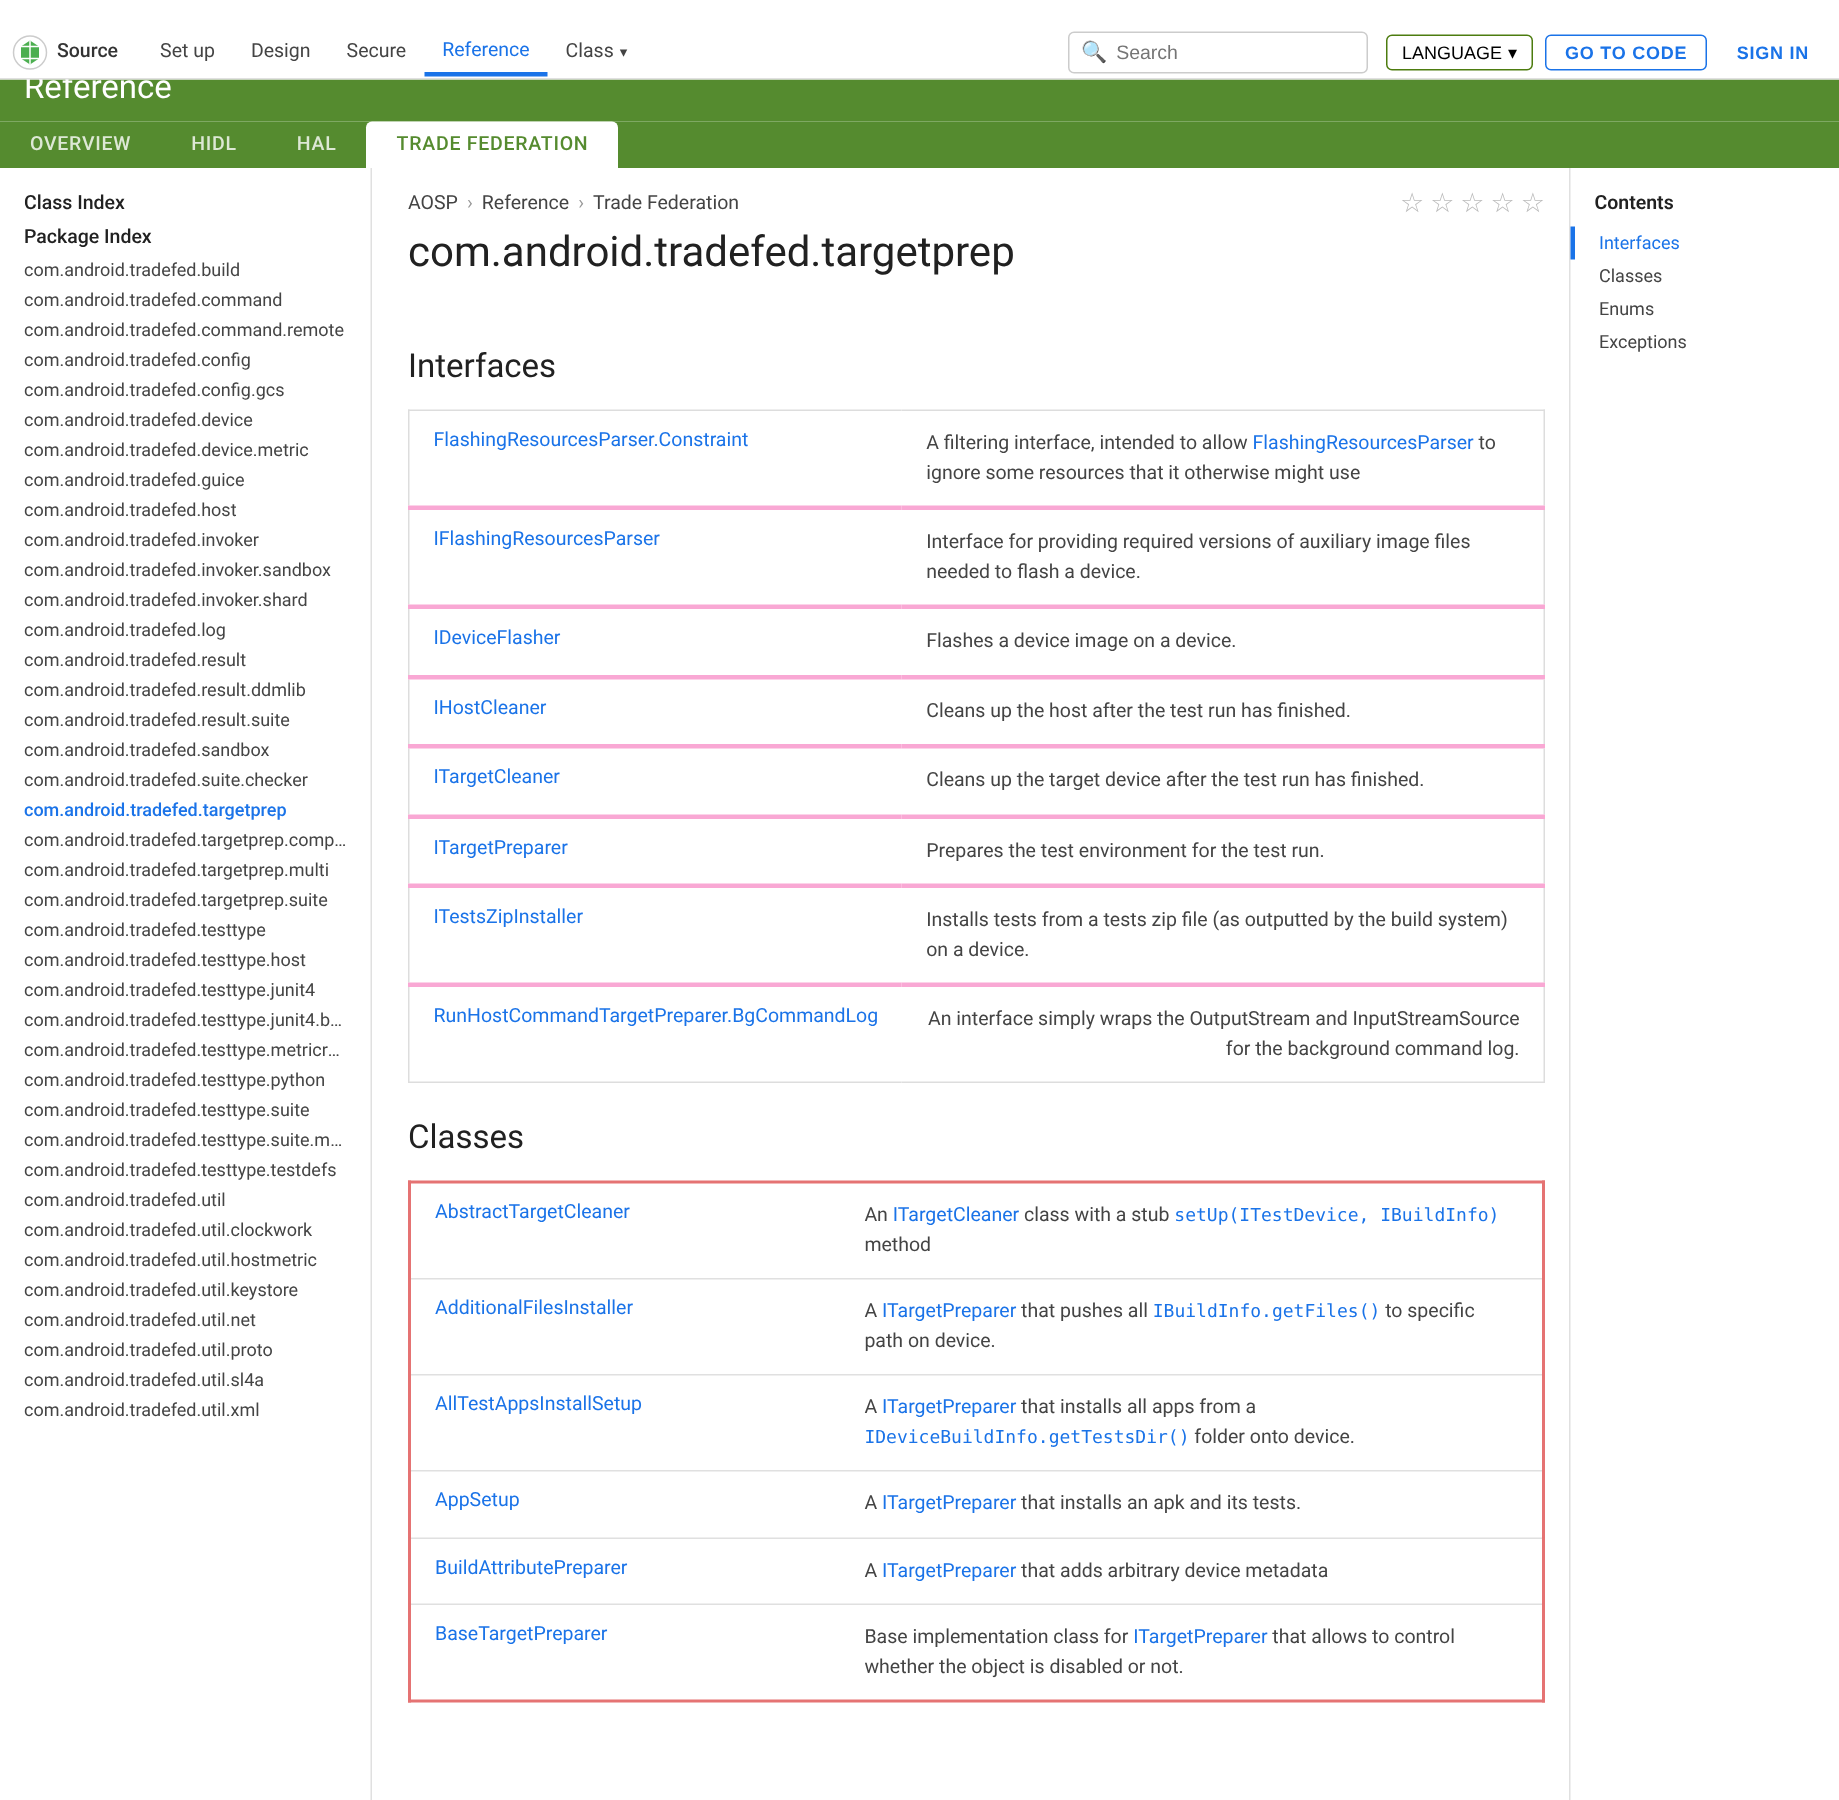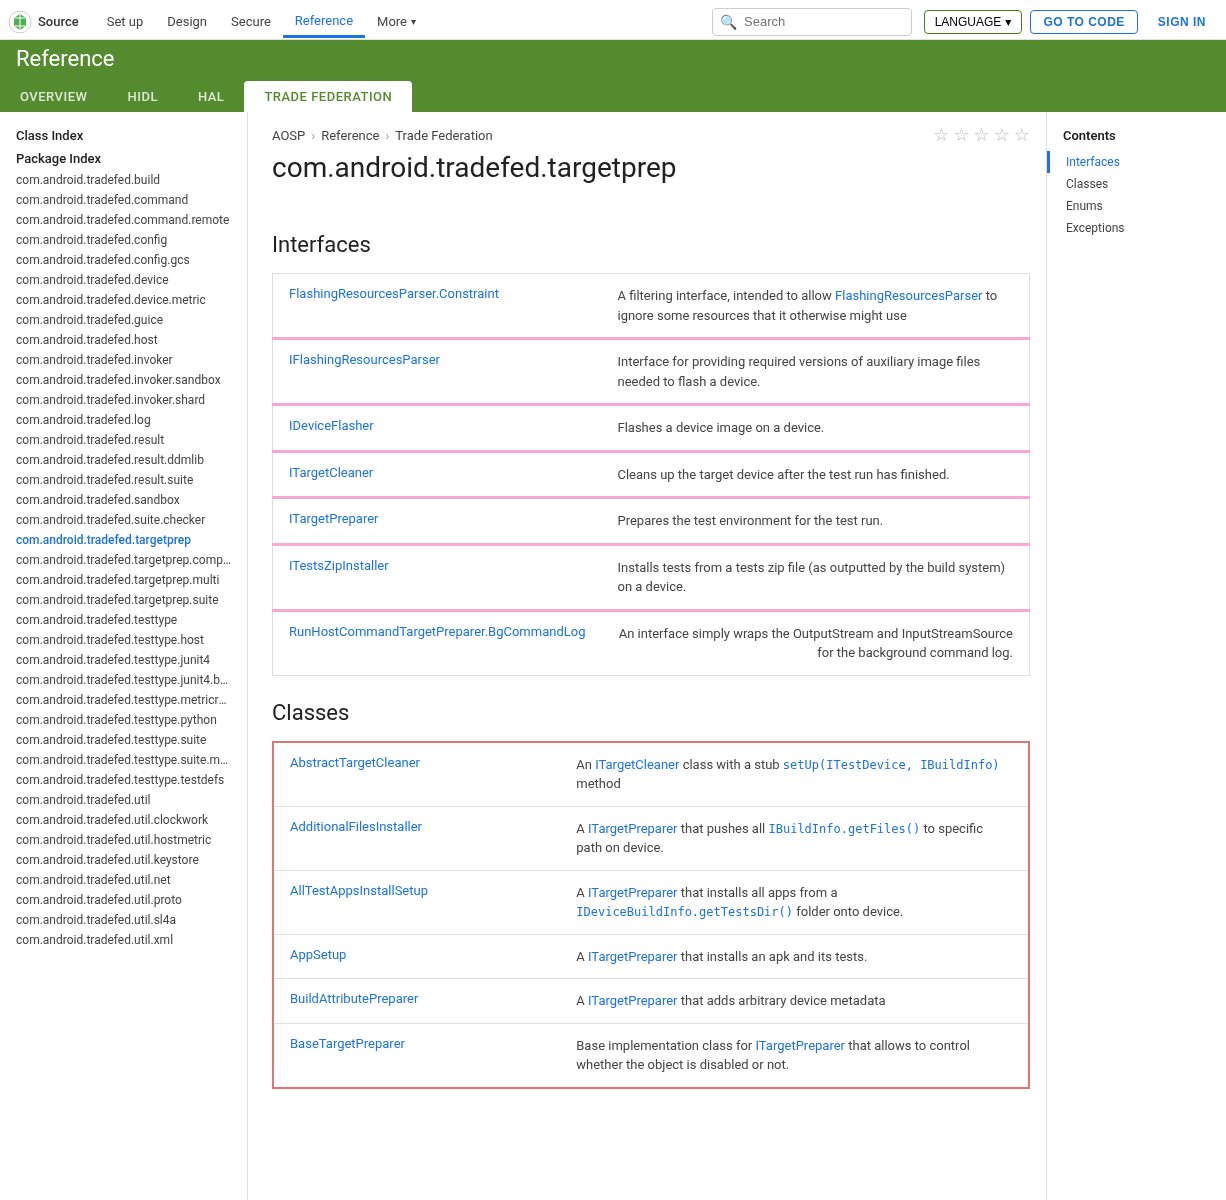--- a/index.html
+++ b/index.html
@@ -7,21 +7,21 @@
 
     
     .top-nav {
       display: flex;
       align-items: center;
       height: 36px;
       background: #fff;
       border-bottom: 1px solid #e0e0e0;
       padding: 0 8px;
       position: sticky;
-      top: 4px;
+      top: 17px;
       z-index: 100;
     }
     .top-nav .logo {
       display: flex;
       align-items: center;
       margin-right: 16px;
       text-decoration: none;
     }
     .top-nav .logo svg {
       width: 24px;
@@ -335,21 +335,21 @@
       <path d="M6 16 L18 16" stroke="#fff" stroke-width="1"></path>
     </svg>
     <span class="logo-text">Source</span>
   </a>
   <div class="nav-links">
     <a class="nav-link">Set up</a>
     <a class="nav-link">Design</a>
     <a class="nav-link">Secure</a>
     <a class="nav-link active">Reference</a>
     <a class="nav-link">
-      <span>More</span>
+      <span>Class</span>
       <span class="chevron">▾</span>
     </a>
   </div>
   <div class="search-bar">
     <span class="search-icon">🔍</span>
     <input type="text" placeholder="Search" style="">
   </div>
   <div class="right-actions">
     <button class="lang-btn">
       <span>LANGUAGE</span>
@@ -452,20 +452,24 @@
         </tr>
         <tr>
           <td>IFlashingResourcesParser</td>
           <td class="desc">Interface for providing required versions of auxiliary image files needed to flash a device.</td>
         </tr>
         <tr>
           <td>IDeviceFlasher</td>
           <td class="desc">Flashes a device image on a device.</td>
         </tr>
         <tr>
+          <td>IHostCleaner</td>
+          <td class="desc">Cleans up the host after the test run has finished.</td>
+        </tr>
+        <tr>
           <td>ITargetCleaner</td>
           <td class="desc">Cleans up the target device after the test run has finished.</td>
         </tr>
         <tr>
           <td>ITargetPreparer</td>
           <td class="desc">Prepares the test environment for the test run.</td>
         </tr>
         <tr>
           <td>ITestsZipInstaller</td>
           <td class="desc">Installs tests from a tests zip file (as outputted by the build system) on a device.</td>

